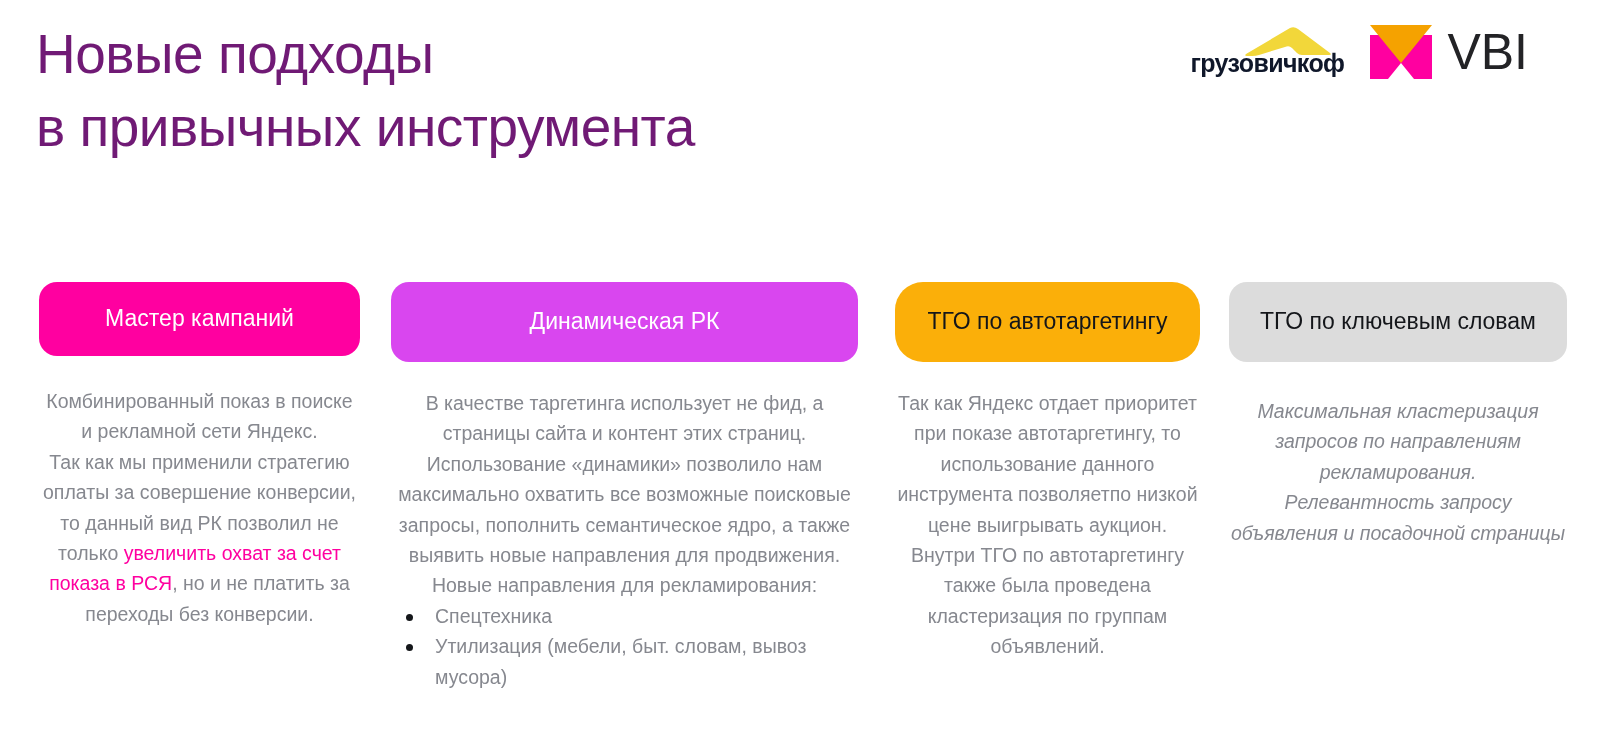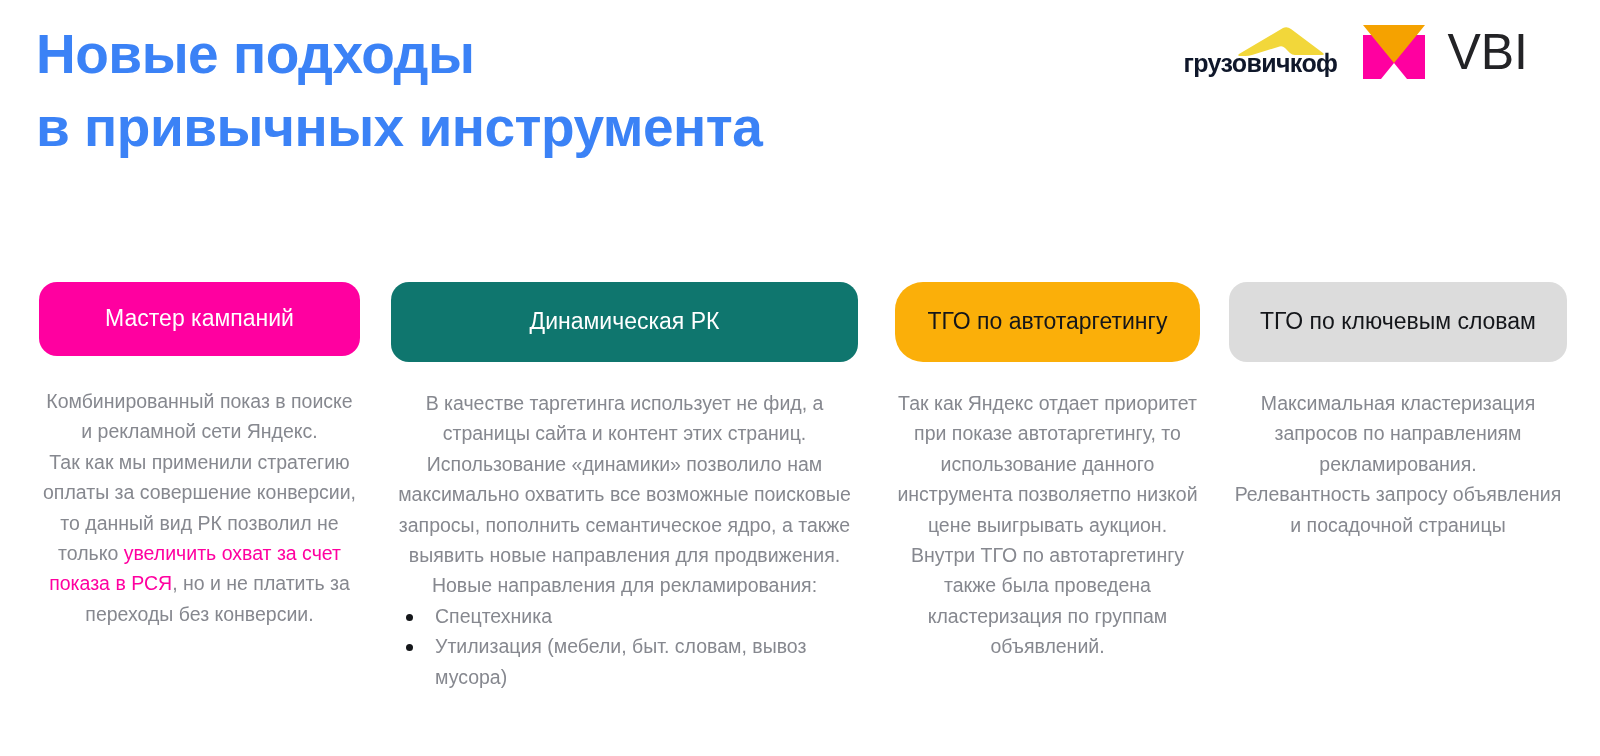--- a/index.html
+++ b/index.html
@@ -25,23 +25,23 @@
   
   .title-block {
     position: absolute;
     left: 36px;
     top: 18px;
     width: 1000px;
   }
   .title-line {
     font-size: 55px;
     line-height: 1.33;
-    font-weight: 700;
+    font-weight: 400;
     letter-spacing: -0.5px;
-    color: #3b82f6;
+    color: #701a75;
     white-space: nowrap;
   }
 
   
   .logos {
     position: absolute;
     right: 72px;
     top: 22px;
     display: flex;
     align-items: center;
@@ -65,21 +65,21 @@
     bottom: 4px;
     font-size: 25px;
     font-weight: 700;
     letter-spacing: -0.6px;
     color: #0f172a;
     white-space: nowrap;
   }
   .logo-vbi {
     display: flex;
     align-items: center;
-    gap: 22px;
+    gap: 15px;
   }
   .vbi-mark {
     width: 62px;
     height: 54px;
     flex: none;
   }
   .vbi-text {
     font-size: 50px;
     font-weight: 400;
     letter-spacing: 0px;
@@ -109,33 +109,33 @@
     display: flex;
     align-items: center;
     justify-content: center;
     text-align: center;
     box-sizing: border-box;
     padding: 10px 16px;
     font-size: 23px;
     line-height: 1.28;
   }
   .card-1 { background: #ff00a0; color: #ffffff; height: 74px; }
-  .card-2 { background: #0f766e; color: #ffffff; height: 80px; }
+  .card-2 { background: #d946ef; color: #ffffff; height: 80px; }
   .card-3 { background: #fbaf09; color: #14161a; height: 80px; border-radius: 28px; }
   .card-4 { background: #dcdcdc; color: #14161a; height: 80px; }
 
   .body-text {
     margin-top: 30px;
     font-size: 19.5px;
     line-height: 1.56;
     color: #86888f;
   }
   .col-2 .body-text { margin-top: 26px; }
   .col-3 .body-text { margin-top: 26px; }
-  .col-4 .body-text { margin-top: 26px; }
+  .col-4 .body-text { margin-top: 34px; font-style: italic; }
 
   .body-text p { margin: 0; text-align: center; }
   .hl { color: #ff00a0; }
 
   ul.bullets {
     margin: 0;
     padding: 0 0 0 44px;
     list-style: none;
   }
   ul.bullets li {

